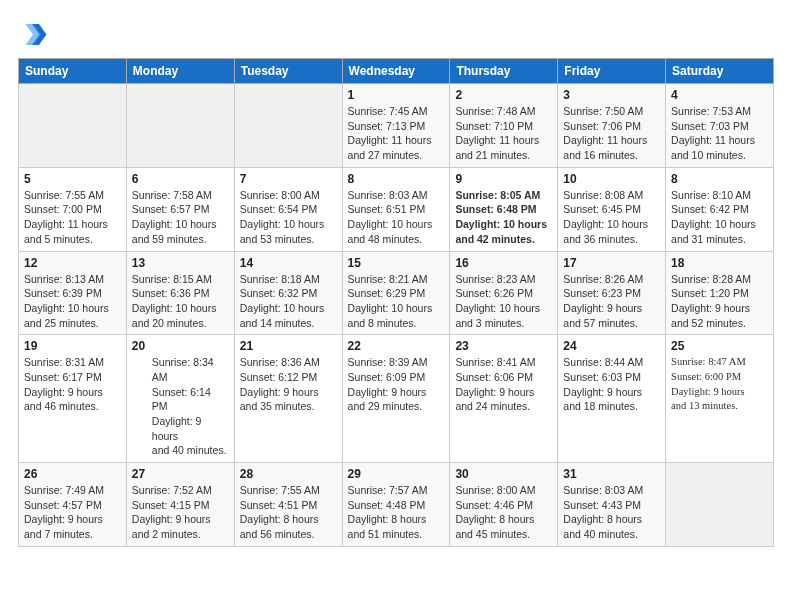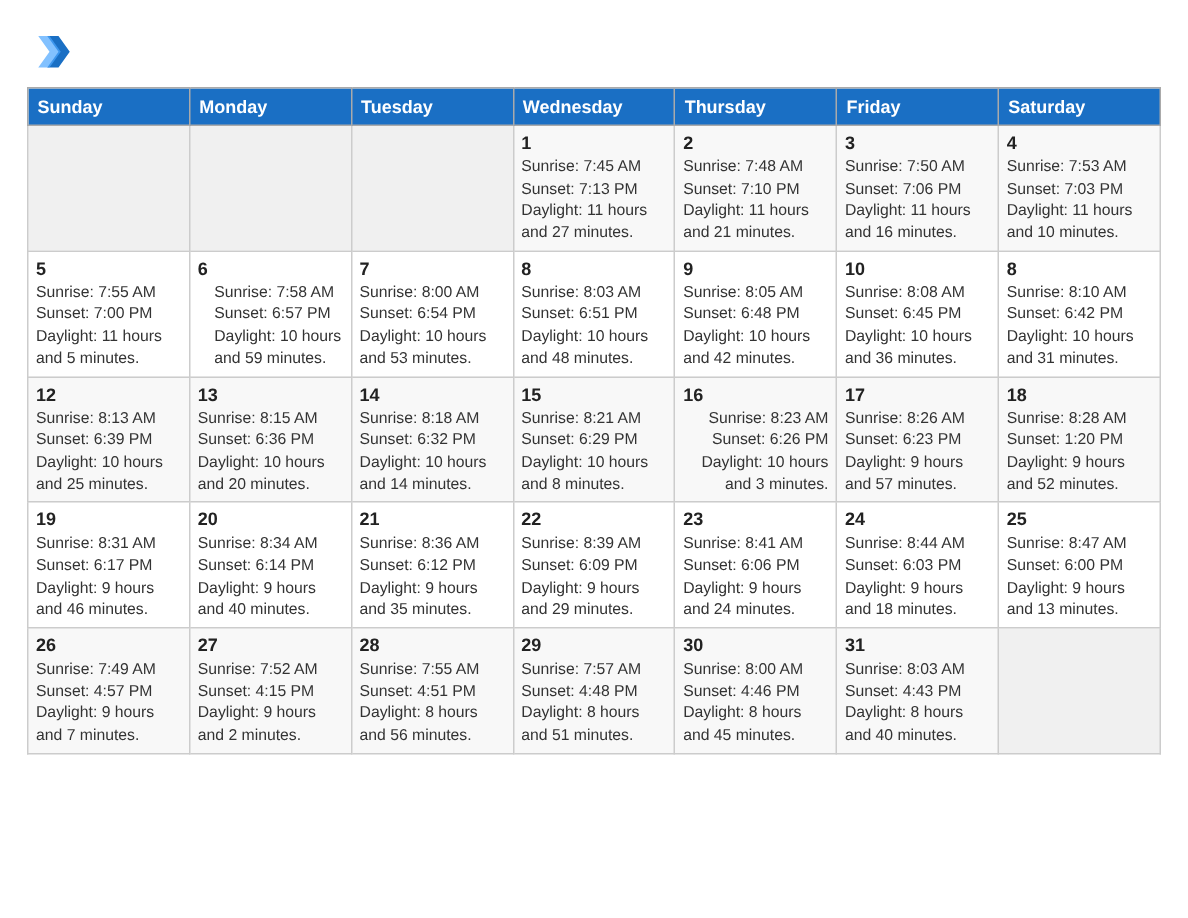--- a/index.html
+++ b/index.html
@@ -167,42 +167,42 @@
         <tr>
           <td>
             <span class="day-num">5</span>
             <div class="day-info" style="white-space: pre-line;">Sunrise: 7:55 AM
 Sunset: 7:00 PM
 Daylight: 11 hours
 and 5 minutes.</div>
           </td>
           <td>
             <span class="day-num">6</span>
-            <div class="day-info" style="white-space: pre-line; margin-left: 11px;">Sunrise: 7:58 AM
+            <div class="day-info" style="white-space: pre-line;">Sunrise: 7:58 AM
 Sunset: 6:57 PM
 Daylight: 10 hours
 and 59 minutes.</div>
           </td>
           <td>
             <span class="day-num">7</span>
             <div class="day-info" style="white-space: pre-line;">Sunrise: 8:00 AM
 Sunset: 6:54 PM
 Daylight: 10 hours
 and 53 minutes.</div>
           </td>
           <td>
             <span class="day-num">8</span>
             <div class="day-info" style="white-space: pre-line;">Sunrise: 8:03 AM
 Sunset: 6:51 PM
 Daylight: 10 hours
 and 48 minutes.</div>
           </td>
           <td>
             <span class="day-num">9</span>
-            <div class="day-info" style="white-space: pre-line;">Sunrise: 8:05 AM
+            <div class="day-info" style="white-space: pre-line; font-weight: bold;">Sunrise: 8:05 AM
 Sunset: 6:48 PM
 Daylight: 10 hours
 and 42 minutes.</div>
           </td>
           <td>
             <span class="day-num">10</span>
             <div class="day-info" style="white-space: pre-line;">Sunrise: 8:08 AM
 Sunset: 6:45 PM
 Daylight: 10 hours
 and 36 minutes.</div>
@@ -239,21 +239,21 @@
           </td>
           <td>
             <span class="day-num">15</span>
             <div class="day-info" style="white-space: pre-line;">Sunrise: 8:21 AM
 Sunset: 6:29 PM
 Daylight: 10 hours
 and 8 minutes.</div>
           </td>
           <td>
             <span class="day-num">16</span>
-            <div class="day-info" style="white-space: pre-line; text-align: right;">Sunrise: 8:23 AM
+            <div class="day-info" style="white-space: pre-line;">Sunrise: 8:23 AM
 Sunset: 6:26 PM
 Daylight: 10 hours
 and 3 minutes.</div>
           </td>
           <td>
             <span class="day-num">17</span>
             <div class="day-info" style="white-space: pre-line;">Sunrise: 8:26 AM
 Sunset: 6:23 PM
 Daylight: 9 hours
 and 57 minutes.</div>
@@ -269,21 +269,21 @@
         <tr>
           <td>
             <span class="day-num">19</span>
             <div class="day-info" style="white-space: pre-line;">Sunrise: 8:31 AM
 Sunset: 6:17 PM
 Daylight: 9 hours
 and 46 minutes.</div>
           </td>
           <td>
             <span class="day-num">20</span>
-            <div class="day-info" style="white-space: pre-line;">Sunrise: 8:34 AM
+            <div class="day-info" style="white-space: pre-line; margin-left: 20px;">Sunrise: 8:34 AM
 Sunset: 6:14 PM
 Daylight: 9 hours
 and 40 minutes.</div>
           </td>
           <td>
             <span class="day-num">21</span>
             <div class="day-info" style="white-space: pre-line;">Sunrise: 8:36 AM
 Sunset: 6:12 PM
 Daylight: 9 hours
 and 35 minutes.</div>
@@ -304,21 +304,21 @@
           </td>
           <td>
             <span class="day-num">24</span>
             <div class="day-info" style="white-space: pre-line;">Sunrise: 8:44 AM
 Sunset: 6:03 PM
 Daylight: 9 hours
 and 18 minutes.</div>
           </td>
           <td>
             <span class="day-num">25</span>
-            <div class="day-info" style="white-space: pre-line;">Sunrise: 8:47 AM
+            <div class="day-info" style="white-space: pre-line; font-family: Liberation Serif, serif;">Sunrise: 8:47 AM
 Sunset: 6:00 PM
 Daylight: 9 hours
 and 13 minutes.</div>
           </td>
         </tr>
         <tr>
           <td>
             <span class="day-num">26</span>
             <div class="day-info" style="white-space: pre-line;">Sunrise: 7:49 AM
 Sunset: 4:57 PM

